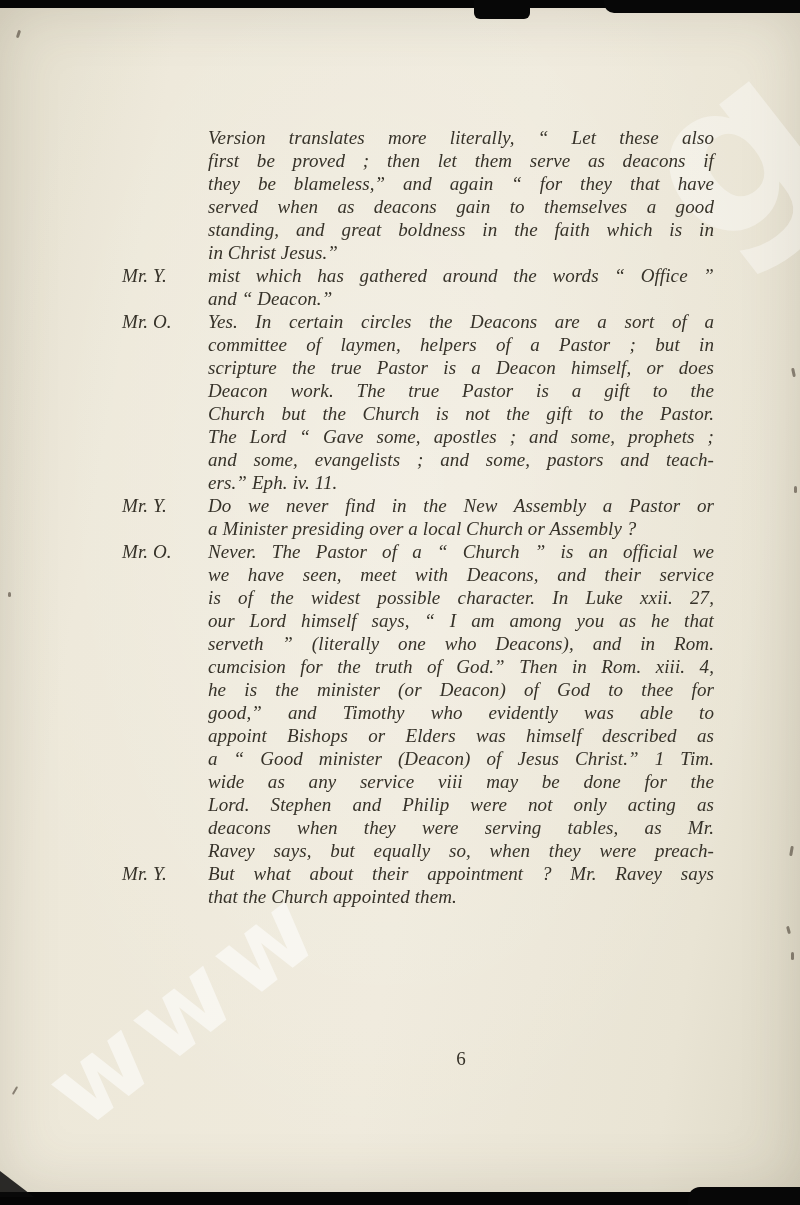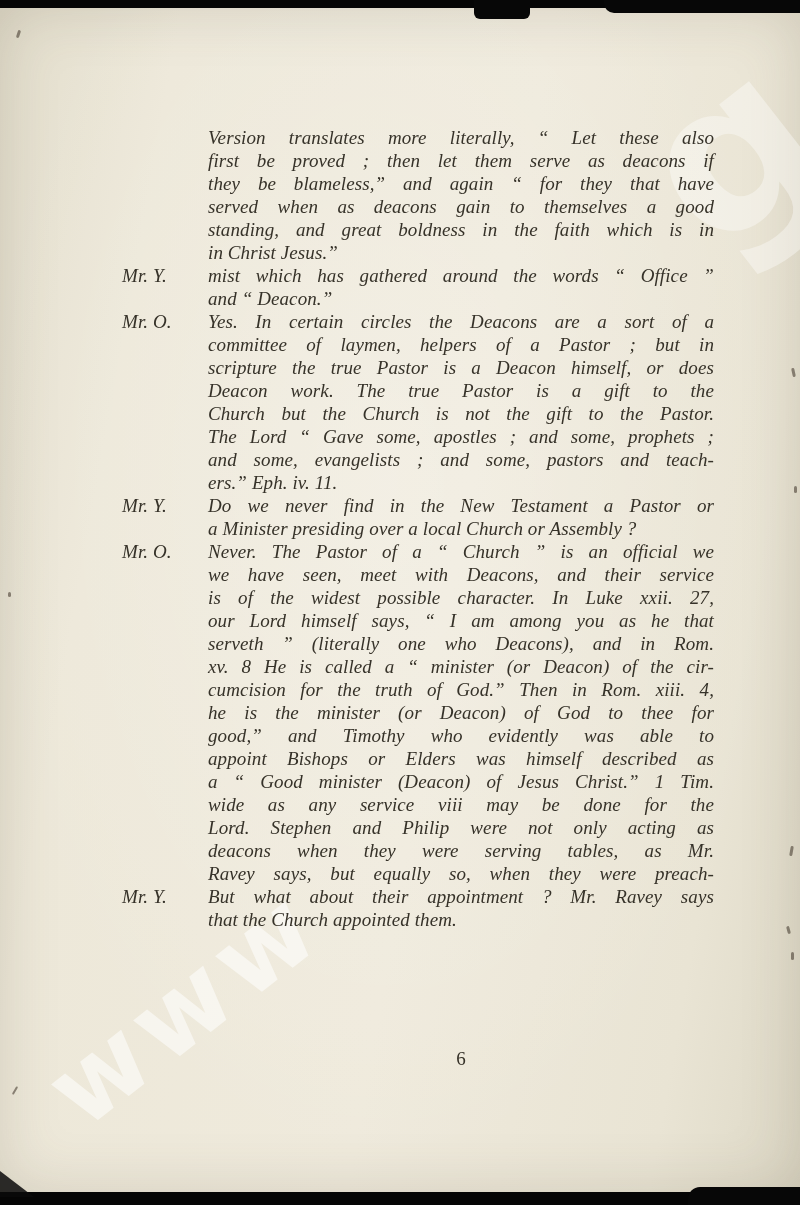--- a/index.html
+++ b/index.html
@@ -89,33 +89,32 @@
             <div class="ln">Deacon work.  The true Pastor is a gift to the</div>
             <div class="ln">Church but the Church is not the gift to the Pastor.</div>
             <div class="ln">The Lord “ Gave some, apostles ; and some, prophets ;</div>
             <div class="ln">and some, evangelists ; and some, pastors and teach-</div>
             <div class="ln ln-last">ers.”  Eph. iv. 11.</div>
           </div>
         </div>
         <div class="entry">
           <div class="speaker">Mr. Y.</div>
           <div class="lines">
-            <div class="ln">Do we never find in the New Testament a Pastor or</div>
+            <div class="ln">Do we never find in the New Assembly a Pastor or</div>
             <div class="ln ln-last">a Minister presiding over a local Church or Assembly ?</div>
           </div>
         </div>
         <div class="entry">
           <div class="speaker">Mr. O.</div>
           <div class="lines">
             <div class="ln">Never.  The Pastor of a “ Church ” is an official we</div>
             <div class="ln">we have seen, meet with Deacons, and their service</div>
             <div class="ln">is of the widest possible character.  In Luke xxii. 27,</div>
             <div class="ln">our Lord himself says, “ I am among you as he that</div>
             <div class="ln">serveth ” (literally one who Deacons), and in Rom.</div>
-            <div class="ln">xv. 8 He is called a “ minister (or Deacon) of the cir-</div>
             <div class="ln">cumcision for the truth of God.”  Then in Rom. xiii. 4,</div>
             <div class="ln">he is the minister (or Deacon) of God to thee for</div>
             <div class="ln">good,” and Timothy who evidently was able to</div>
             <div class="ln">appoint Bishops or Elders was himself described as</div>
             <div class="ln">a “ Good minister (Deacon) of Jesus Christ.”  1 Tim.</div>
             <div class="ln">wide as any service viii may be done for the</div>
             <div class="ln">Lord.  Stephen and Philip were not only acting as</div>
             <div class="ln">deacons when they were serving tables, as Mr.</div>
             <div class="ln">Ravey says, but equally so, when they were preach-</div>
           </div>

